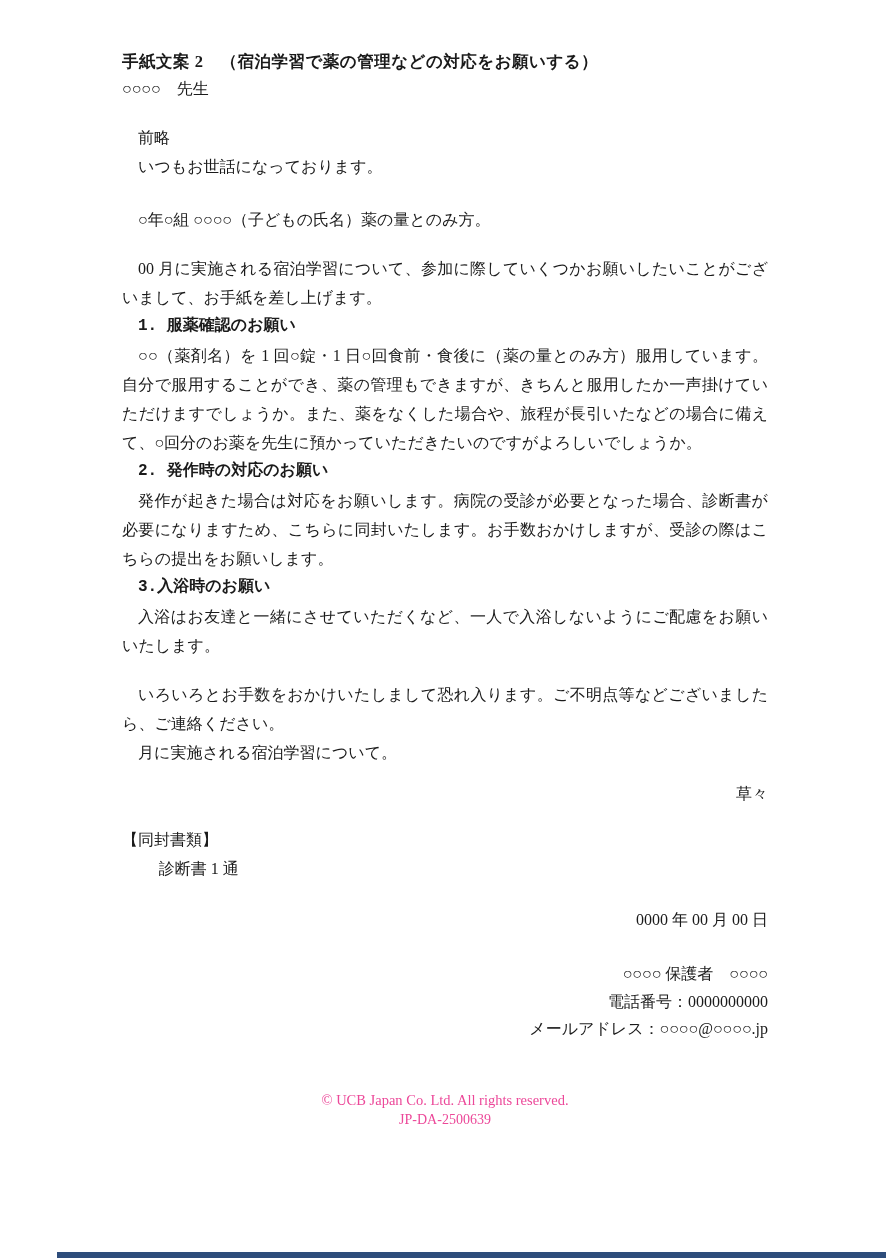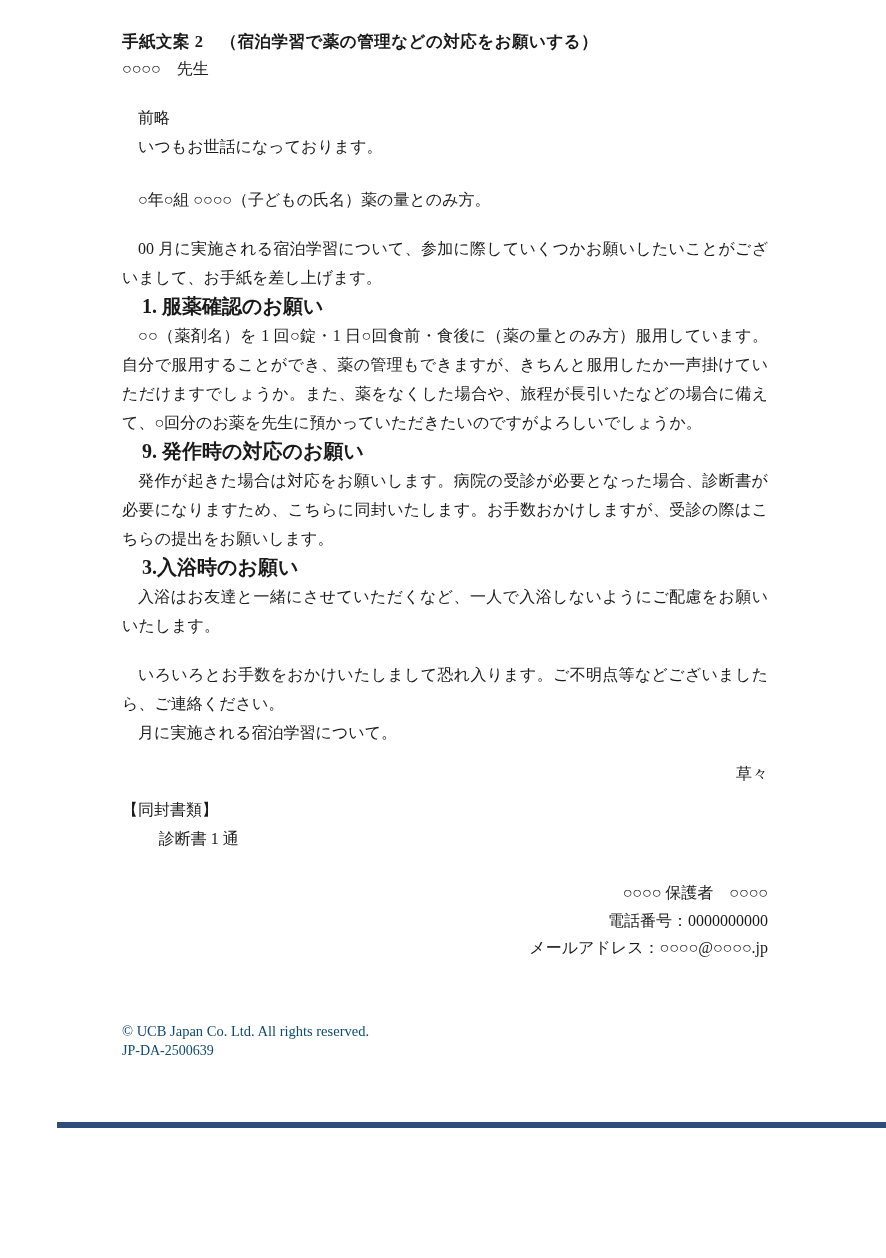--- a/index.html
+++ b/index.html
@@ -3,25 +3,25 @@
 <meta charset="utf-8">
 <style>
   html, body {
     margin: 0;
     padding: 0;
     background: #ffffff;
   }
   .page {
     position: relative;
     width: 886px;
-    height: 1128px;
+    height: 1258px;
     margin: 0 auto;
     background: #ffffff;
     box-sizing: border-box;
-    padding: 24px 118px 0 122px;
+    padding: 44px 118px 0 122px;
     font-family: "Liberation Serif", "DejaVu Serif", serif;
     font-size: 16px;
     line-height: 29px;
     color: #1a1a1a;
     overflow: hidden;
   }
   .title {
     font-size: 16.5px;
     font-weight: bold;
     margin: 6px 0 0 0;
@@ -32,35 +32,36 @@
   .line { margin: 0; }
   .para { margin: 0; text-align: justify; }
   .indent { text-indent: 1em; }
   .indent2 { padding-left: 2.3em; }
   .right { text-align: right; }
   .g-xl { margin-top: 36px; }  
   .g-lg { margin-top: 24px; }  
   .g-md { margin-top: 20px; }
   .g-sm { margin-top: 12px; }
   .heading {
-    font-size: 20px;
+    font-size: 16px;
     font-weight: bold;
     margin: 0;
     padding-left: 1em;
     line-height: 29px;
+    font-family: Liberation Mono, monospace;
   }
   .sousou { line-height: 22px; margin-top: 16px; }
-  .enclosure-head { margin-top: 10px; }
+  .enclosure-head { margin-top: 20px; }
   .date-line { margin-top: 22px; }
   .sig { margin-top: 26px; }
   .sig .line { line-height: 27.5px; }
   .footer {
-    margin-top: 60px;
-    text-align: left;
-    color: #0c4a6e;
+    margin-top: 48px;
+    text-align: center;
+    color: #ec4899;
   }
   .footer .f1 {
     font-size: 14.5px;
     line-height: 19px;
   }
   .footer .f2 {
     font-size: 14px;
     line-height: 19px;
   }
   .bottom-bar {
@@ -87,36 +88,37 @@
   <p class="line indent g-lg">○年○組 ○○○○（子どもの氏名）薬の量とのみ方。</p>
 
   <p class="para indent g-md">00 月に実施される宿泊学習について、参加に際していくつかお願いしたいことがございまして、お手紙を差し上げます。</p>
 
   <section>
     <h2 class="heading g-md">1. 服薬確認のお願い</h2>
     <p class="para indent">○○（薬剤名）を 1 回○錠・1 日○回食前・食後に（薬の量とのみ方）服用しています。自分で服用することができ、薬の管理もできますが、きちんと服用したか一声掛けていただけますでしょうか。また、薬をなくした場合や、旅程が長引いたなどの場合に備えて、○回分のお薬を先生に預かっていただきたいのですがよろしいでしょうか。</p>
   </section>
 
   <section>
-    <h2 class="heading g-sm">9. 発作時の対応のお願い</h2>
+    <h2 class="heading g-sm">2. 発作時の対応のお願い</h2>
     <p class="para indent">発作が起きた場合は対応をお願いします。病院の受診が必要となった場合、診断書が必要になりますため、こちらに同封いたします。お手数おかけしますが、受診の際はこちらの提出をお願いします。</p>
   </section>
 
   <section>
     <h2 class="heading g-sm">3.入浴時のお願い</h2>
     <p class="para indent">入浴はお友達と一緒にさせていただくなど、一人で入浴しないようにご配慮をお願いいたします。</p>
   </section>
 
   <p class="para indent g-md">いろいろとお手数をおかけいたしまして恐れ入ります。ご不明点等などございましたら、ご連絡ください。</p>
   <p class="line indent">月に実施される宿泊学習について。</p>
   <p class="line right sousou">草々</p>
 
   <p class="line enclosure-head">【同封書類】</p>
   <p class="line indent2">診断書 1 通</p>
 
+  <p class="line right date-line">0000 年 00 月 00 日</p>
 
   <div class="sig">
     <p class="line right">○○○○ 保護者　○○○○</p>
     <p class="line right">電話番号：0000000000</p>
     <p class="line right">メールアドレス：○○○○@○○○○.jp</p>
   </div>
 
   <div class="footer">
     <p class="f1">© UCB Japan Co. Ltd. All rights reserved.</p>
     <p class="f2">JP-DA-2500639</p>

